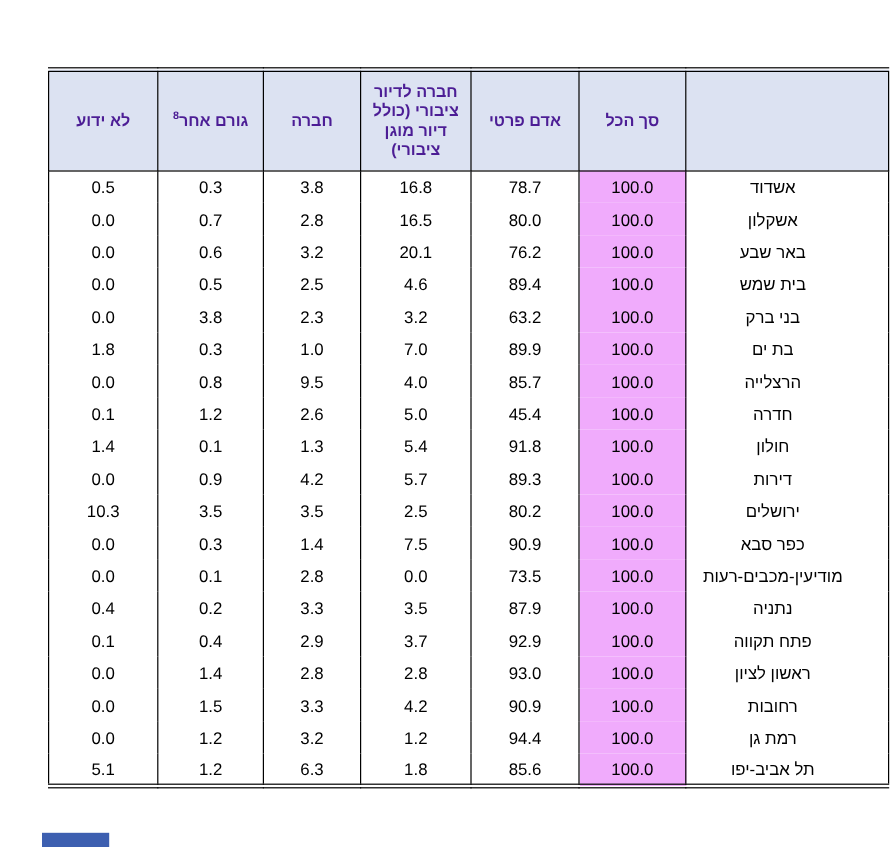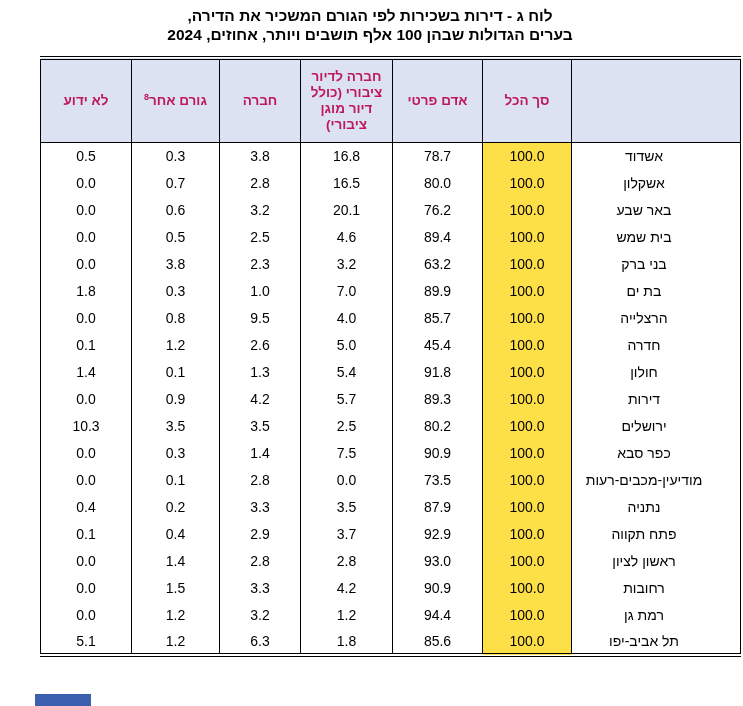--- a/index.html
+++ b/index.html
@@ -29,21 +29,21 @@
     border-collapse: collapse;
     table-layout: fixed;
     border-top: 4px double #000;
     border-bottom: 4px double #000;
     border-left: 1px solid #000;
     border-right: 1px solid #000;
   }
   th, td { border-left: 1px solid #000; border-right: 1px solid #000; }
   thead th {
     background: #dce2f2;
-    color: #be185d;
+    color: #4c1d95;
     font-weight: bold;
     font-size: 13.5px;
     line-height: 16px;
     height: 84px;
     vertical-align: middle;
     text-align: center;
     padding: 2px 3px;
     border-bottom: 1px solid #000;
   }
   thead th sup { font-size: 9px; line-height: 0; }
@@ -55,34 +55,32 @@
     text-align: center;
     background: #ffffff;
     border-top: none; border-bottom: none;
   }
   tbody td.city {
     text-align: center;
     padding-left: 4px;
     padding-right: 28px;
     white-space: nowrap;
   }
-  tbody td.total { background: #fde047; }
+  tbody td.total { background: #f0abfc; }
   .blue-fragment {
     position: absolute;
     left: 35px; top: 694px;
     width: 56px; height: 12px;
     background: #3d5fb0;
   }
 </style>
 </head>
 <body>
 
 <div class="title-block">
-  <div>לוח ג - דירות בשכירות לפי הגורם המשכיר את הדירה,</div>
-  <div>בערים הגדולות שבהן 100 אלף תושבים ויותר, אחוזים, 2024</div>
 </div>
 
 <div class="table-wrap">
   <table>
     <colgroup>
       <col style="width:169px">
         <col style="width:89px">
         <col style="width:90px">
       <col style="width:92px">
         <col style="width:81px">

